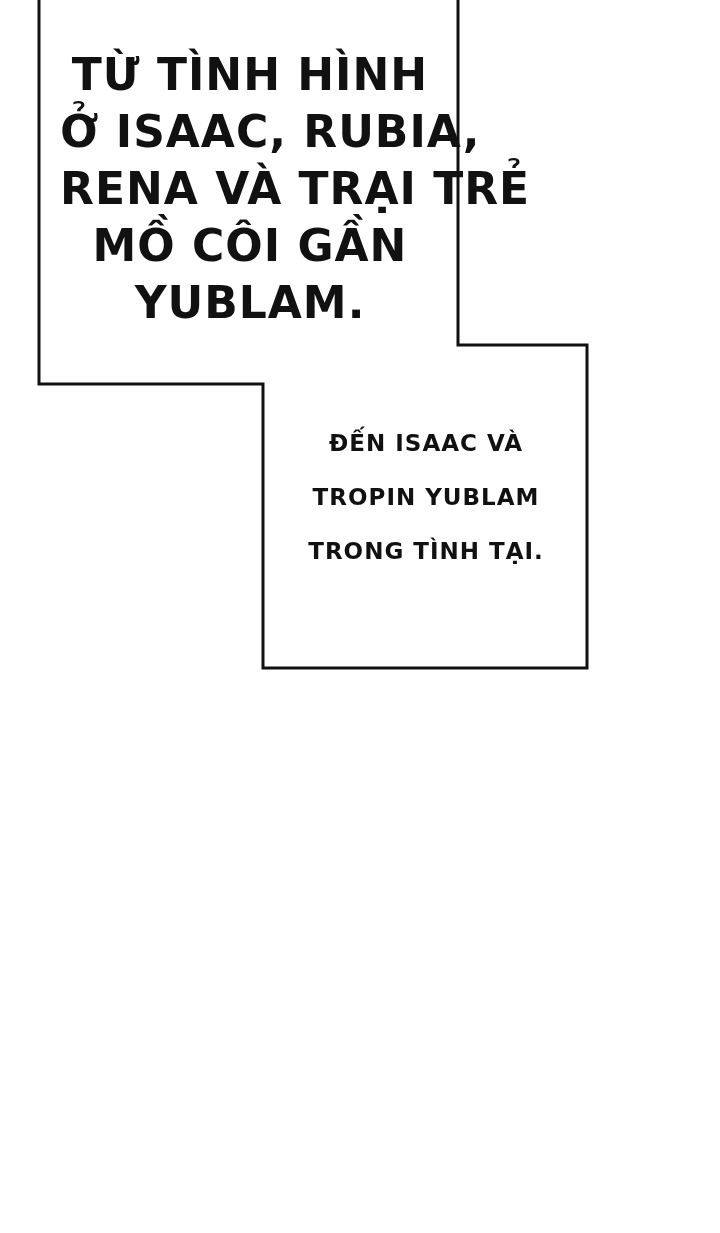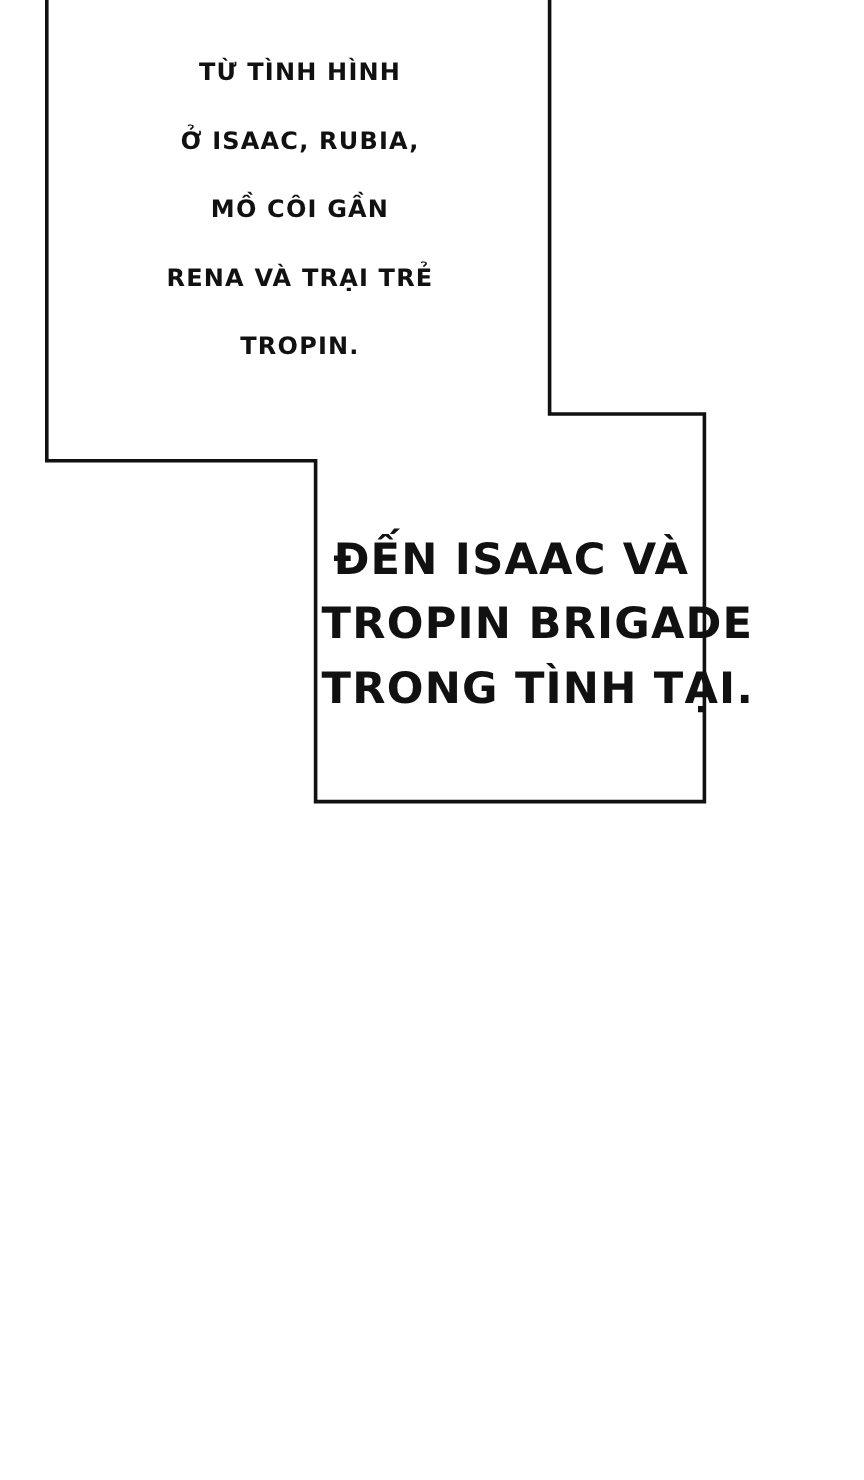--- a/index.html
+++ b/index.html
@@ -7,35 +7,35 @@
     .panel-outline { position: absolute; left: 0; top: 0; width: 720px; height: 1233px; }
     .caption {
       position: absolute;
       font-family: "DejaVu Sans", sans-serif;
       font-weight: bold;
       color: #111111;
       text-align: center;
       letter-spacing: 1px;
     }
     .caption .line { display: block; white-space: nowrap; }
-    .caption-1 { left: 60px; width: 380px; top: 32px; font-size: 20px; line-height: 57px; }
-    .caption-2 { left: 268px; width: 316px; top: 440px; font-size: 36px; line-height: 54px; }
+    .caption-1 { left: 60px; width: 380px; top: 46px; font-size: 44px; line-height: 57px; }
+    .caption-2 { left: 268px; width: 316px; top: 416px; font-size: 23px; line-height: 54px; }
   </style>
 </head>
 <body>
 
 <svg class="panel-outline" viewBox="0 0 720 1233" xmlns="http://www.w3.org/2000/svg">
   <path d="M39 0 L39 384 L263 384 L263 668 L587 668 L587 345 L458 345 L458 0" fill="#ffffff" stroke="#111111" stroke-width="3" stroke-linejoin="miter"></path>
 </svg>
 
 <div class="caption caption-1">
   <span class="line">TỪ TÌNH HÌNH</span>
   <span class="line">Ở ISAAC, RUBIA,</span>
+  <span class="line">RENA VÀ TRẠI TRẺ</span>
   <span class="line">MỒ CÔI GẦN</span>
-  <span class="line">RENA VÀ TRẠI TRẺ</span>
-  <span class="line">TROPIN.</span>
+  <span class="line">YUBLAM.</span>
 </div>
 
 <div class="caption caption-2">
   <span class="line">ĐẾN ISAAC VÀ</span>
-  <span class="line">TROPIN BRIGADE</span>
+  <span class="line">TROPIN YUBLAM</span>
   <span class="line">TRONG TÌNH TẠI.</span>
 </div>
 
 </body></html>

